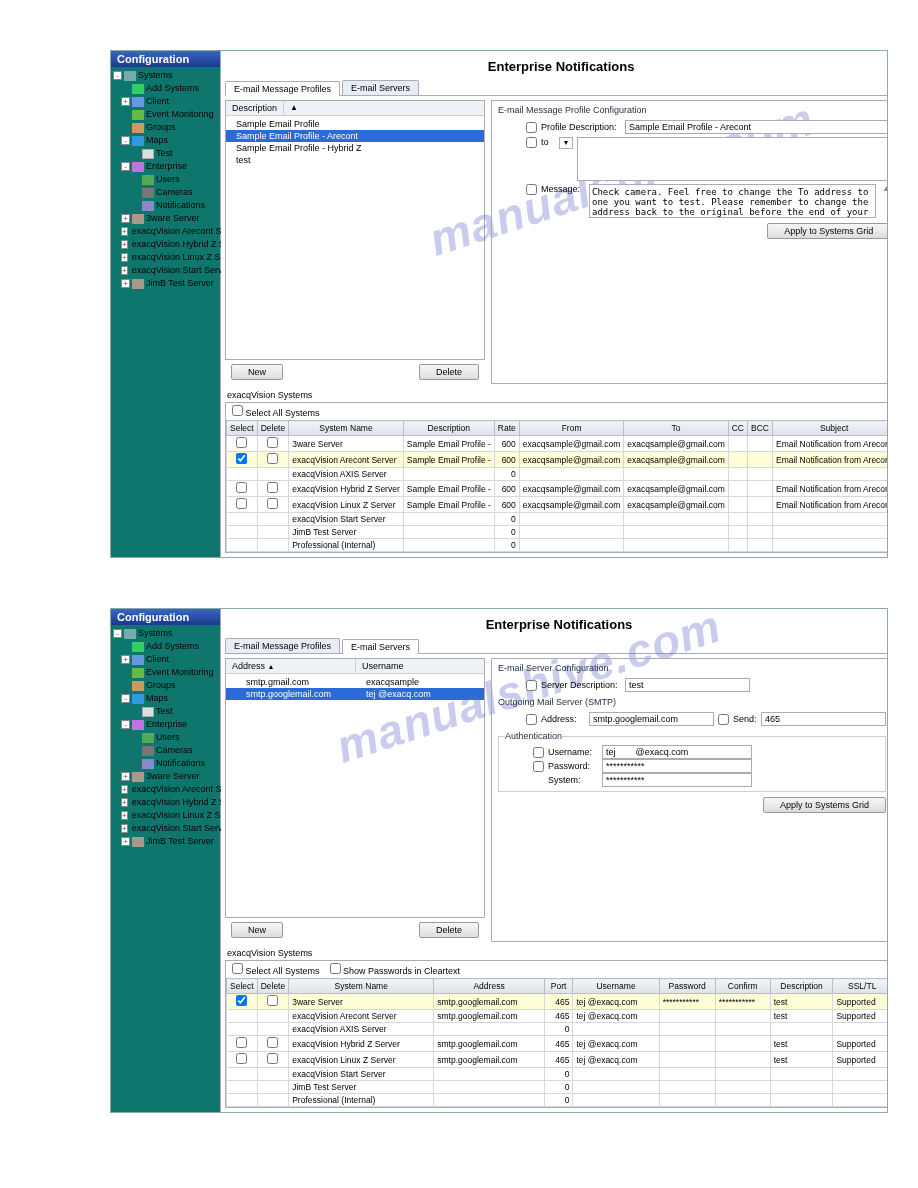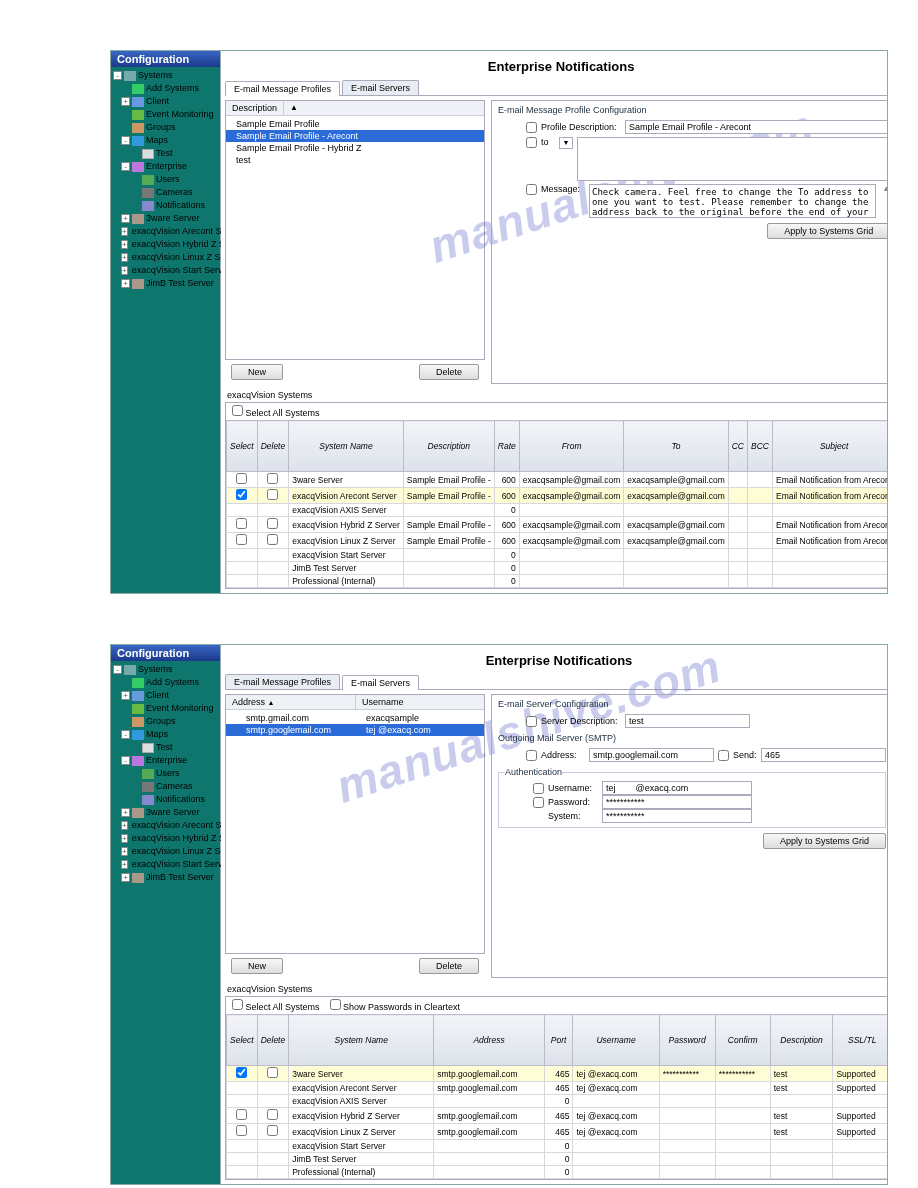--- a/index.html
+++ b/index.html
@@ -51,21 +51,21 @@
   .txt.narrow { flex:0 0 40px; width:40px; text-align:right; }
   .spin { display:inline-flex; flex-direction:column; margin-left:1px;}
   .spin span{ width:10px;height:6px;border:1px solid #999;background:#eee;font-size:5px;text-align:center;line-height:4px;}
   .ta { border:1px solid #aab; background:#fff; font-size:9px; padding:2px; height:34px; resize:none; }
   .dropdown { border:1px solid #aab; background:#fff; width:14px; height:12px; font-size:7px; text-align:center; line-height:10px; }
   .apply-btn { align-self:flex-end; margin-top:2px; }
   .section-label { font-size:9px; padding:2px 6px 0; }
   .grid-panel { margin:2px 4px 4px; border:1px solid #aab; }
   .grid-controls { display:flex; gap:10px; align-items:center; padding:2px 6px; font-size:9px; }
   table.grid { width:100%; border-collapse:collapse; font-size:8.5px; }
-  table.grid th { background:linear-gradient(#f2f4f8,#dde2ea); border:1px solid #bbc; padding:20px 3px; font-weight:normal;font-style:italic; }
+  table.grid th { background:linear-gradient(#f2f4f8,#dde2ea); border:1px solid #bbc; padding:2px 3px; font-weight:normal; }
   table.grid td { border:1px solid #d5d8de; padding:1px 3px; height:13px; white-space:nowrap; overflow:hidden; }
   table.grid td.cchk { text-align:center; width:24px; }
   .highlight-row td { background:#fffdd6; }
   .watermark { position:absolute; left:40%; top:20%; font-size:46px; color:rgba(100,110,200,.35); transform:rotate(-18deg); pointer-events:none; font-style:italic; font-weight:bold; letter-spacing:1px;}
   .servers-list .list-header .col:first-child { flex:0 0 130px; }
   .servers-list .list-header .col:last-child { flex:1; }
   .servers-list .list-row { display:flex; }
   .servers-list .list-row span:first-child { flex:0 0 130px; padding-left:10px;}
   .servers-list .list-row span:last-child { flex:1; }
   fieldset.auth { border:1px solid #ccd; padding:4px 6px; margin-top:2px;}

